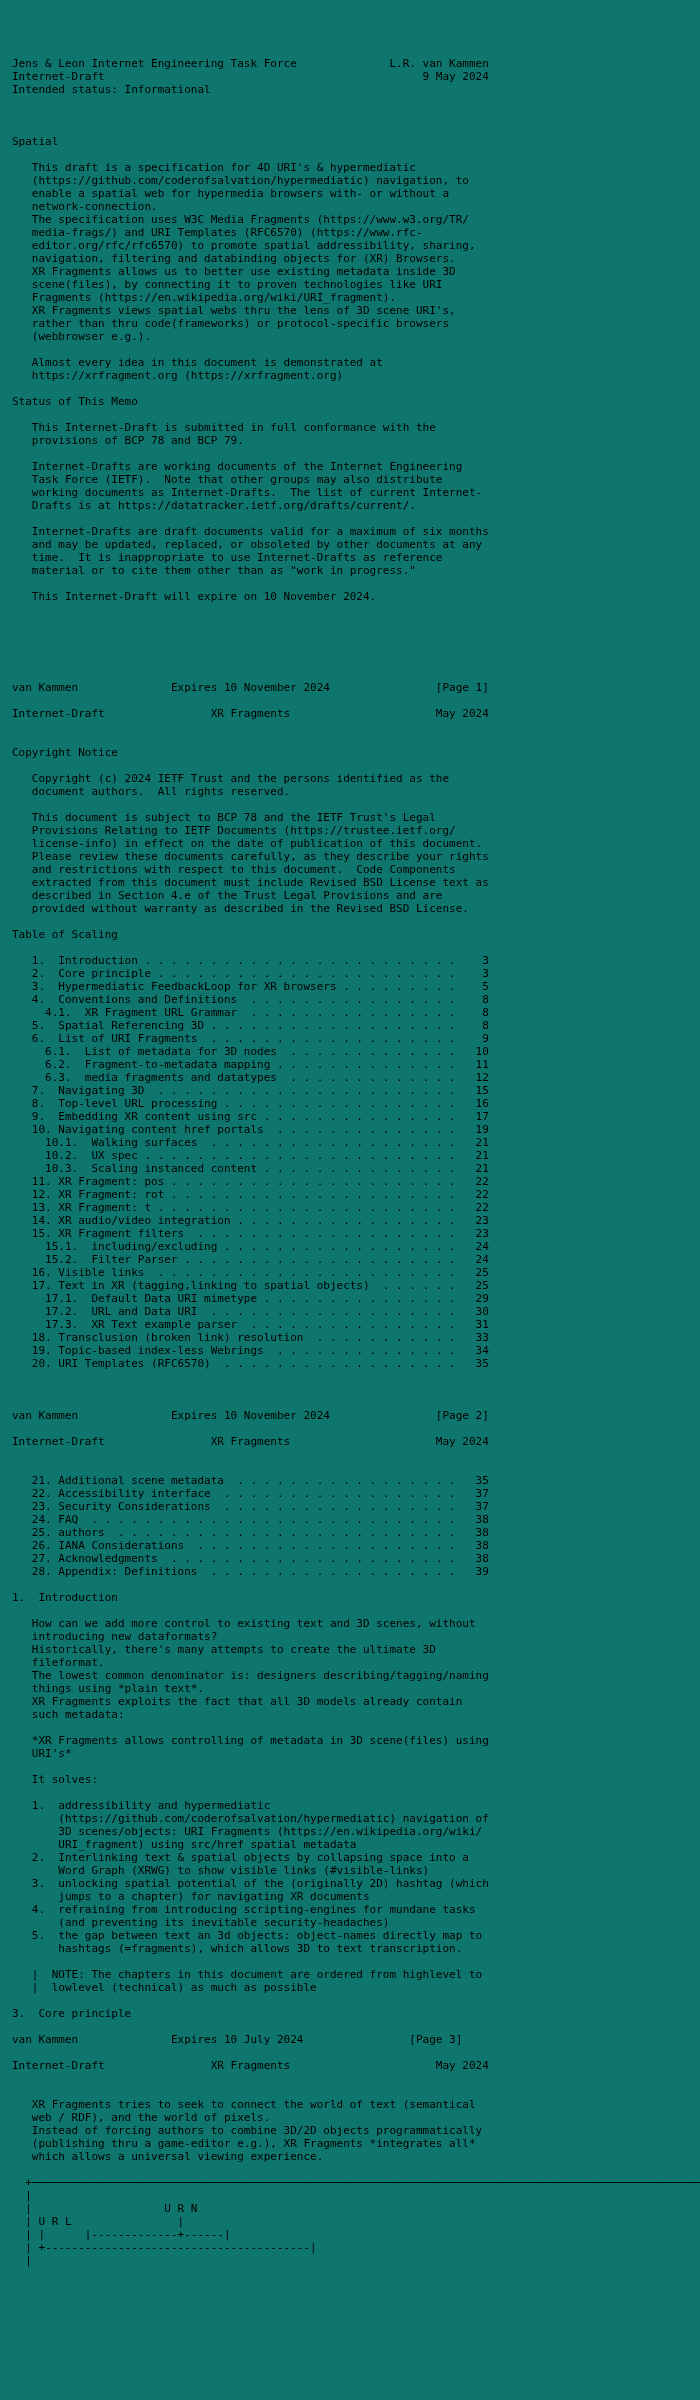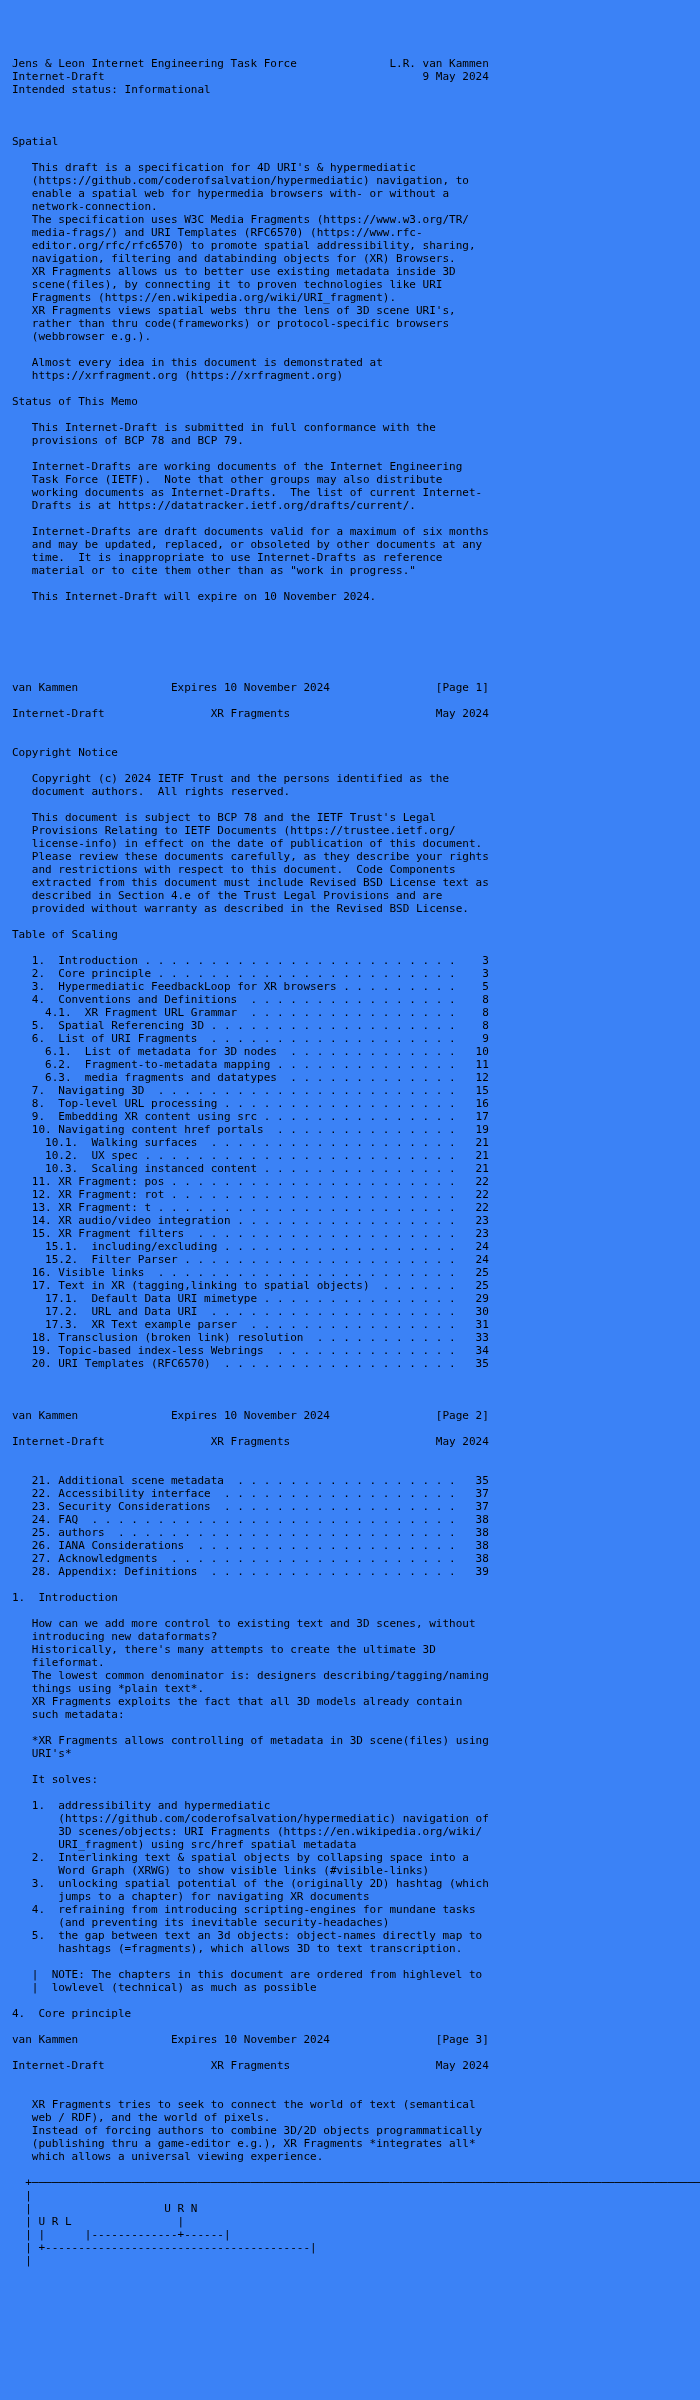--- a/index.html
+++ b/index.html
@@ -1,20 +1,20 @@
 <!DOCTYPE html>
 <html><head>
 <meta charset="utf-8">
 <style>
   html, body { margin: 0; padding: 0; background: #ffffff; }
   .page {
     width: 700px;
     height: 2400px;
     overflow: hidden;
-    background: #3b82f6;
+    background: #0f766e;
     padding: 57px 0 0 12px;
     box-sizing: border-box;
   }
   pre {
     margin: 0;
     padding: 0;
     font-family: "DejaVu Sans Mono", "Liberation Mono", monospace;
     font-size: 11px;
     line-height: 13px;
     color: #000000;
@@ -147,22 +147,22 @@
        Word Graph (XRWG) to show visible links (#visible-links)
    3.  unlocking spatial potential of the (originally 2D) hashtag (which
        jumps to a chapter) for navigating XR documents
    4.  refraining from introducing scripting-engines for mundane tasks
        (and preventing its inevitable security-headaches)
    5.  the gap between text an 3d objects: object-names directly map to
        hashtags (=fragments), which allows 3D to text transcription.
 
    |  NOTE: The chapters in this document are ordered from highlevel to
    |  lowlevel (technical) as much as possible</pre>
-  <pre class="mb1">4.  Core principle</pre>
-  <pre class="mb2">van Kammen              Expires 10 November 2024                [Page 3]
+  <pre class="mb1">3.  Core principle</pre>
+  <pre class="mb2">van Kammen              Expires 10 July 2024                [Page 3]
 
 Internet-Draft                XR Fragments                      May 2024</pre>
   <pre class="mb1">   XR Fragments tries to seek to connect the world of text (semantical
    web / RDF), and the world of pixels.
    Instead of forcing authors to combine 3D/2D objects programmatically
    (publishing thru a game-editor e.g.), XR Fragments *integrates all*
    which allows a universal viewing experience.</pre>
   <pre>  +─────────────────────────────────────────────────────────────────────────────────────────────────────────────────
   |
   |                    U R N

